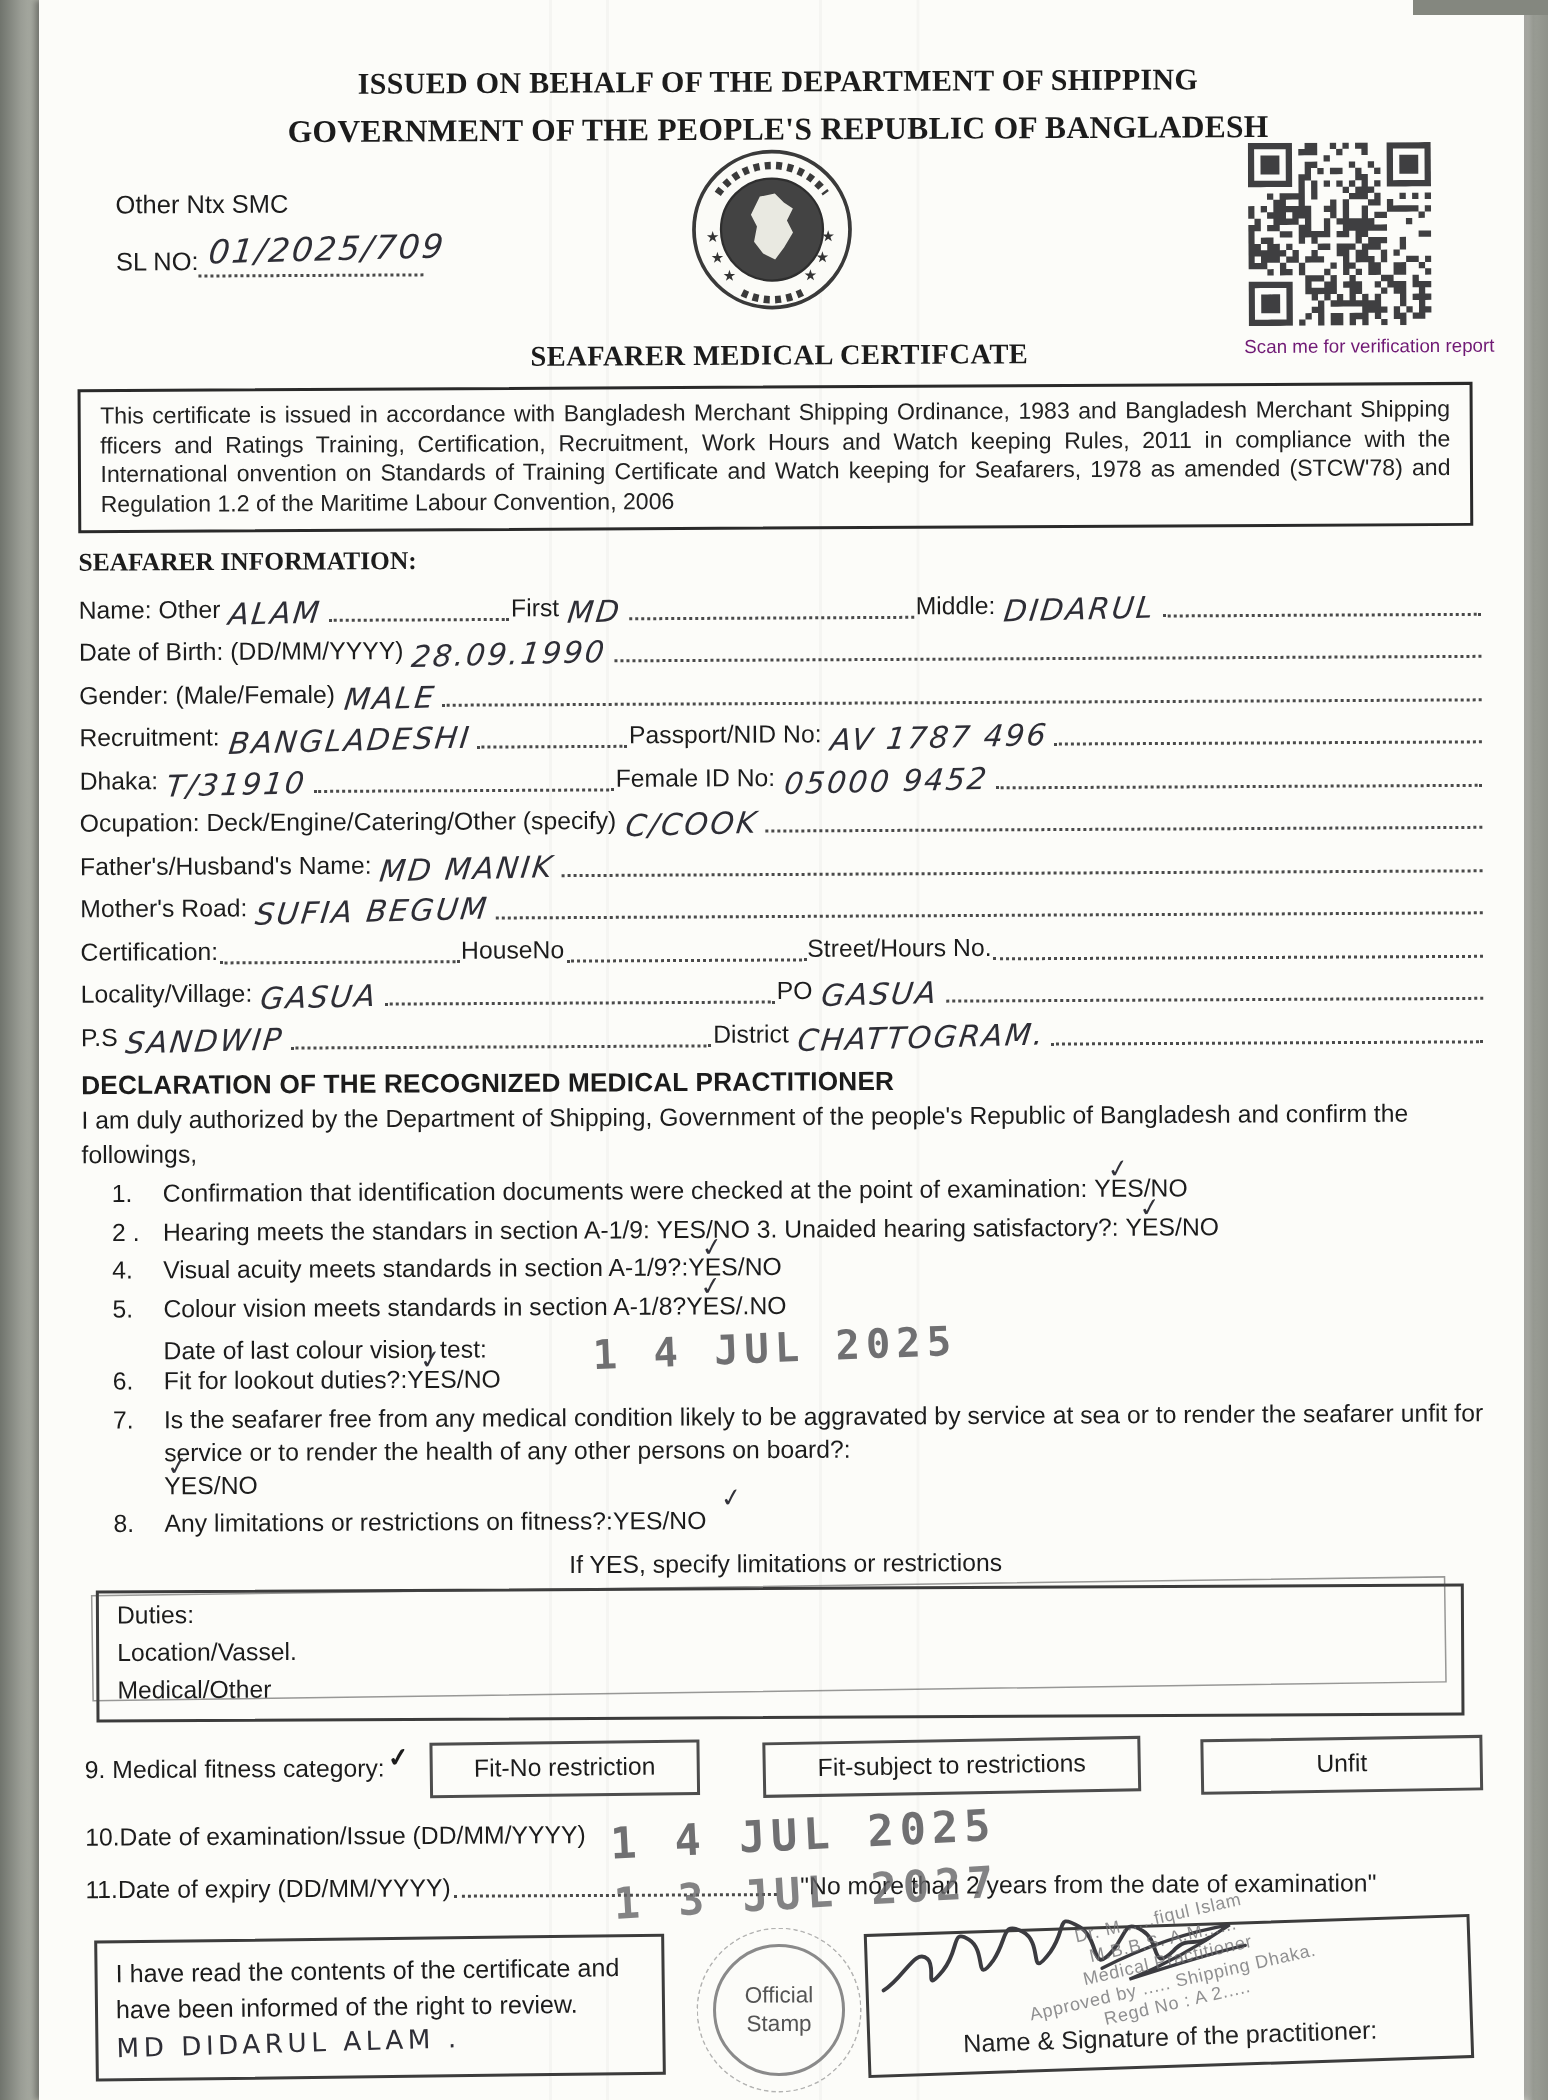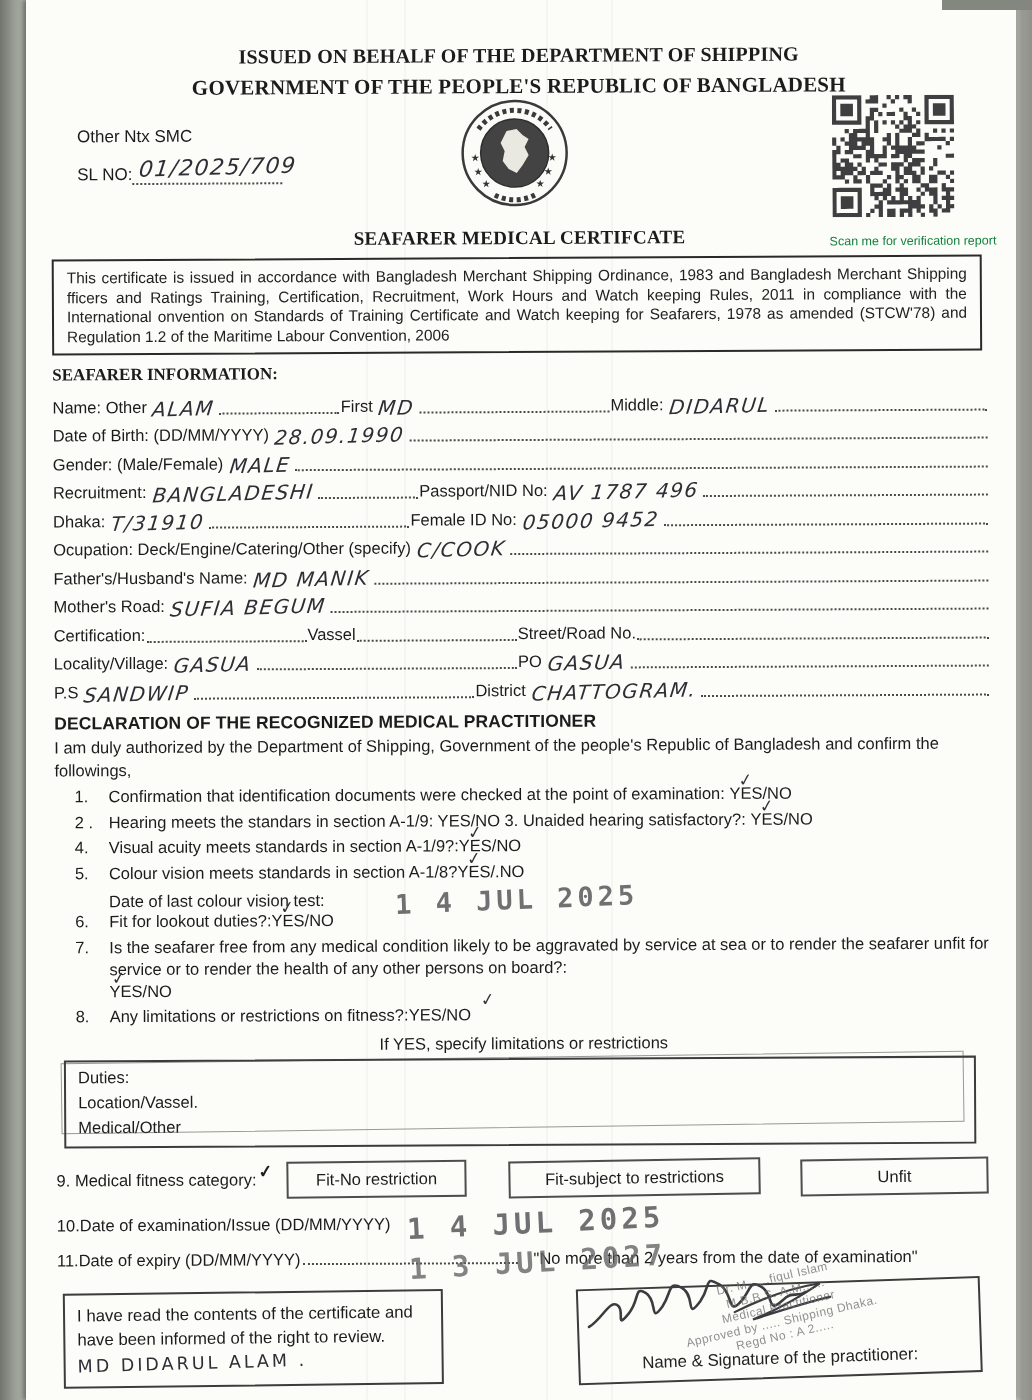--- a/index.html
+++ b/index.html
@@ -19,21 +19,21 @@
   .hdr2{margin-top:7px;font-size:21px;}
   .headmid{position:relative;height:118px;margin-top:2px;}
   .formno{position:absolute;left:26px;top:24px;font-size:17px;}
   .slrow{position:absolute;left:26px;top:62px;font-size:17px;width:220px;}
   .sldots{display:inline-block;width:150px;border-bottom:2px dotted #4a4a4a;height:14px;vertical-align:bottom;}
   .hw{font-family:"DejaVu Sans", sans-serif;font-style:italic;color:#2e2e36;display:inline-block;
       transform:skewX(-8deg) rotate(-1.2deg);letter-spacing:1.5px;font-size:20px;line-height:1;}
   .slhw{position:absolute;left:62px;top:-8px;font-size:22px;}
   .emblem{position:absolute;left:50%;transform:translateX(-54%);top:-6px;}
   .qrwrap{position:absolute;right:30px;top:-4px;width:128px;text-align:center;}
-  .qrcap{font-size:12.5px;color:#15803d;margin-top:13px;white-space:nowrap;}
+  .qrcap{font-size:12.5px;color:#701a75;margin-top:2px;white-space:nowrap;}
   .title{text-align:center;font-size:19px;margin-top:8px;letter-spacing:.3px;}
   .introbox{border:2px solid #2a2a2a;margin:8px 6px 0 0;padding:7px 13px;font-size:15.4px;
             line-height:19.5px;text-align:justify;color:#222;}
   .secHead{font-size:17px;margin:10px 0 4px 0;text-decoration:none;}
   .row{display:flex;align-items:flex-end;height:28.5px;font-size:16.5px;white-space:nowrap;}
   .l{border-bottom:2px dotted #4a4a4a;height:12px;flex:1 1 auto;margin:0 1px 3px 1px;min-width:8px;}
   .lbl{flex:0 0 auto;padding-bottom:1px;}
   .row .hw{margin:0 4px -1px 6px;flex:0 0 auto;}
   .declHead{font-weight:bold;font-size:17.5px;margin-top:10px;letter-spacing:.1px;}
   .declIntro{font-size:16.5px;line-height:23px;margin-top:2px;}
@@ -184,23 +184,23 @@
 
     <div class="row">
       <span class="lbl">Mother's Road:</span>
       <span class="hw">SUFIA BEGUM</span>
       <span class="l"></span>
     </div>
 
     <div class="row">
       <span class="lbl">Certification:</span>
       <span class="l" style="flex:0 0 160px"></span>
-      <span class="lbl">Vassel</span>
+      <span class="lbl">HouseNo</span>
       <span class="l" style="flex:0 0 160px"></span>
-      <span class="lbl">Street/Road No.</span>
+      <span class="lbl">Street/Hours No.</span>
       <span class="l"></span>
     </div>
 
     <div class="row">
       <span class="lbl">Locality/Village:</span>
       <span class="hw">GASUA</span>
       <span class="l" style="flex:0 0 260px"></span>
       <span class="lbl">PO</span>
       <span class="hw">GASUA</span>
       <span class="l"></span>
@@ -285,20 +285,24 @@
       <span class="xdots"></span>
       <span class="stamp stampXp">1 3 JUL 2027</span>
       <span class="xnote">"No more than 2 years from the date of examination"</span>
     </div>
 
     <div class="footer">
       <div class="ackbox">
         <span>I have read the contents of the certificate and have been informed of the right to review. </span><span class="ackhw">MD DIDARUL ALAM .</span>
       </div>
 
+      <div class="ostamp">
+        <span>Official</span>
+        <span>Stamp</span>
+      </div>
 
       <div class="pracbox">
         <svg class="sigsvg" width="330" height="100" viewBox="0 0 330 100">
           <path d="M4 62 C18 54 26 34 34 42 C40 48 30 66 44 50 C56 36 50 22 62 30 C74 38 64 62 78 44 C88 30 84 18 98 26 C112 34 100 60 116 40 C128 24 120 14 136 24 C150 33 142 58 158 40 C168 28 166 20 178 28 C190 36 182 56 198 42 C208 32 212 40 222 34" fill="none" stroke="#3b3b40" stroke-width="2.6" stroke-linecap="round"></path>
           <path d="M150 52 C176 40 206 30 236 26 C214 40 190 52 168 60 C196 52 224 44 246 40" fill="none" stroke="#3b3b40" stroke-width="2.2" stroke-linecap="round"></path>
         </svg>
         <div class="pracstamp">
           <div>Dr. M......fiqul Islam</div>
           <div>M.B.B.S. A.M......</div>
           <div>Medical Practitioner</div>

